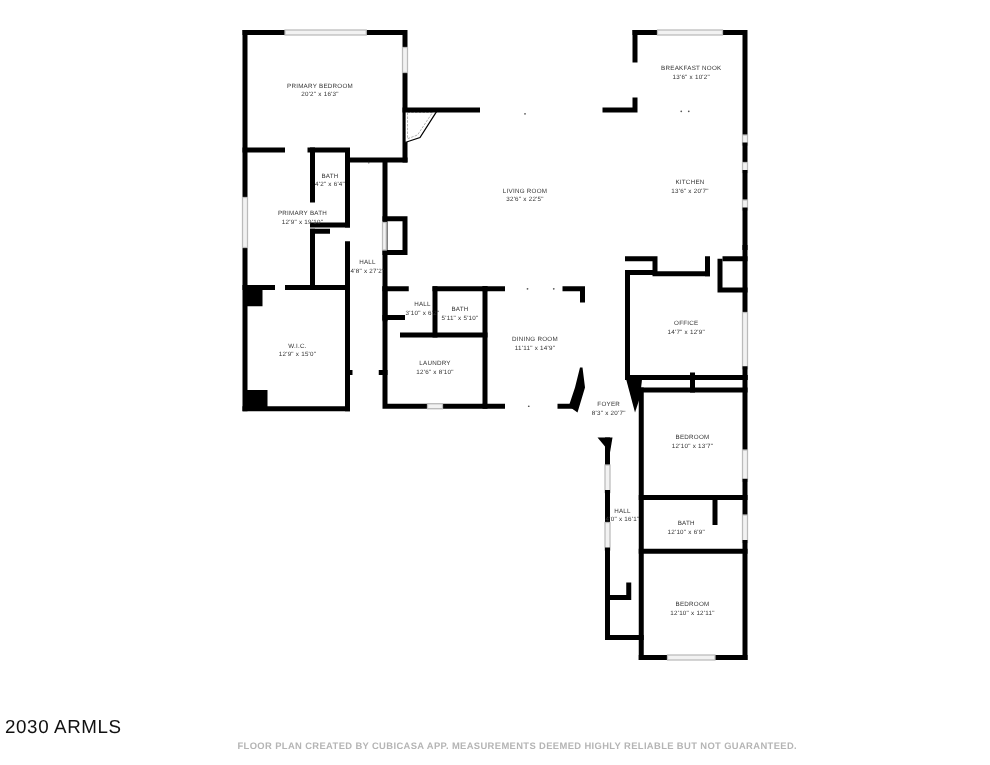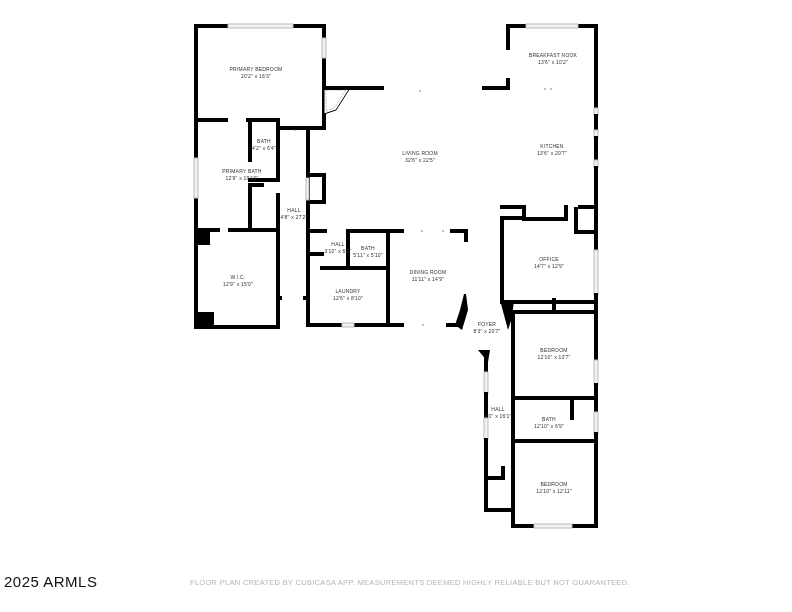--- a/index.html
+++ b/index.html
@@ -3,21 +3,21 @@
 <meta charset="utf-8">
 <style>
   html, body { margin:0; padding:0; background:#ffffff; }
   body { width:792px; height:612px; position:relative; overflow:hidden; font-family:"Liberation Sans", sans-serif; }
   #plan { position:absolute; left:0; top:0; width:792px; height:612px; }
   .wall { stroke:#000; stroke-width:4; fill:none; stroke-linecap:square; }
   .win { stroke:#bbb; stroke-width:1; fill:#f2f2f2; }
   .label { position:absolute; transform:translate(-50%,-50%); text-align:center; font-size:5px; line-height:7px; color:#333; white-space:nowrap; letter-spacing:0.2px; }
   .label .dim { display:block; }
   .footer-left { position:absolute; left:4px; top:573px; font-size:15px; color:#111; letter-spacing:0.5px; }
-  .footer-note { position:absolute; left:190px; top:578px; font-size:7.5px; color:#b5b5b5; letter-spacing:0.3px; }
+  .footer-note { position:absolute; left:190px; top:592px; font-size:7.5px; color:#b5b5b5; letter-spacing:0.3px;font-weight:bold; }
 </style>
 </head>
 <body>
 
 <svg id="plan" viewBox="0 0 792 612" xmlns="http://www.w3.org/2000/svg">
 
   <g>
     <path class="wall" d="M196 26 L196 327"></path>
     <path class="wall" d="M196 26 L228 26"></path>
     <path class="wall" d="M293 26 L324 26 L324 38"></path>
@@ -208,14 +208,14 @@
     <div class="label" style="left: 549px; top: 423px;">
       <span class="dim">BATH</span>
       <span class="dim">12'10" x 6'9"</span>
     </div>
     <div class="label" style="left: 554px; top: 488px;">
       <span class="dim">BEDROOM</span>
       <span class="dim">12'10" x 12'11"</span>
     </div>
   </div>
 
-<div class="footer-left">2025 ARMLS</div>
+<div class="footer-left">2030 ARMLS</div>
 <div class="footer-note">FLOOR PLAN CREATED BY CUBICASA APP. MEASUREMENTS DEEMED HIGHLY RELIABLE BUT NOT GUARANTEED.</div>
 
 </body></html>

